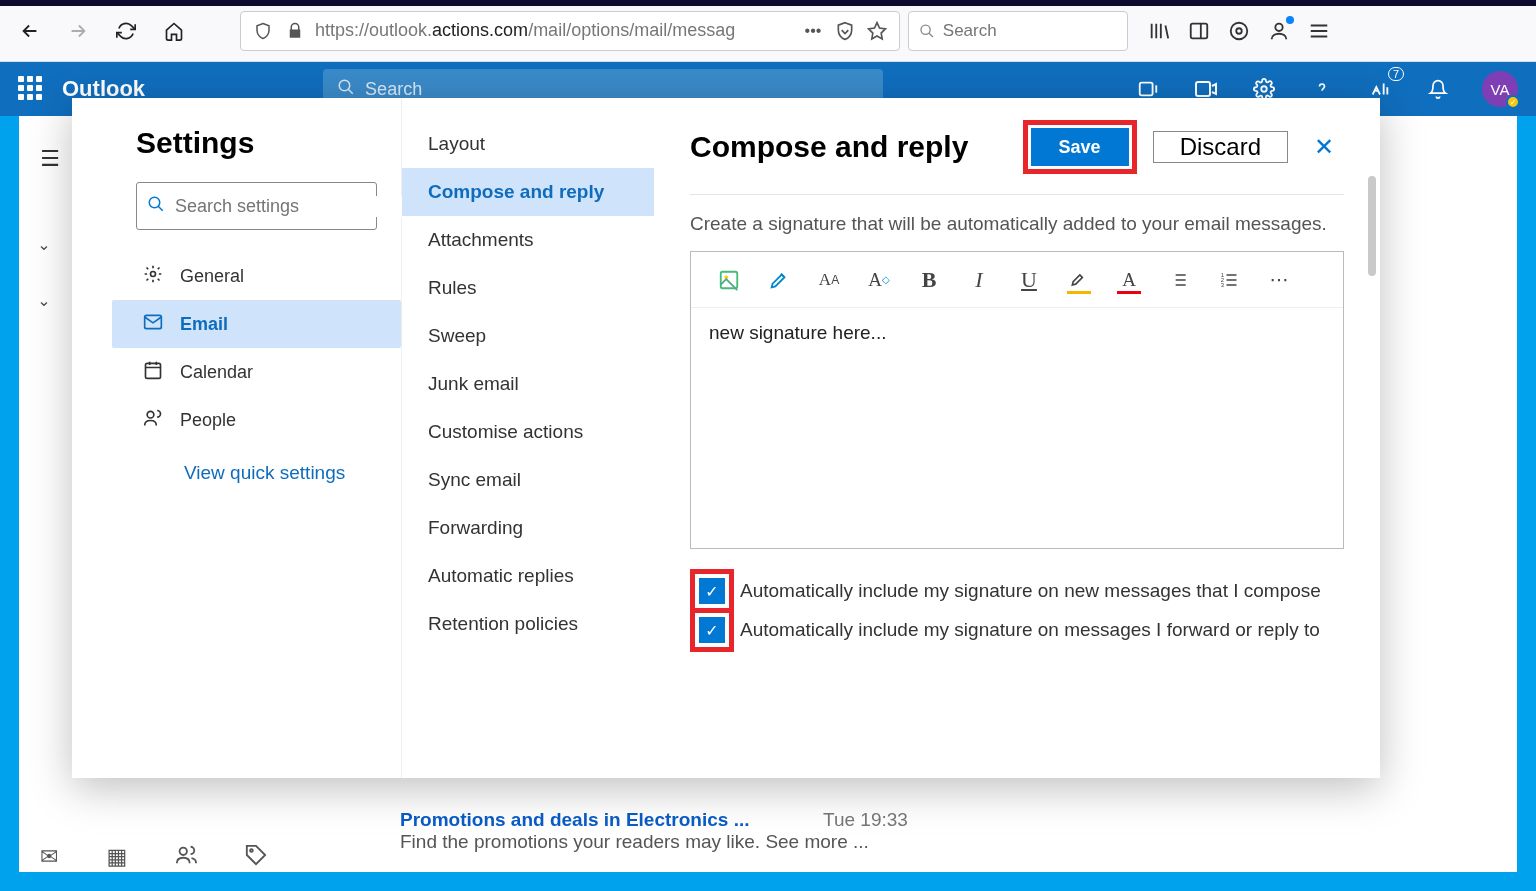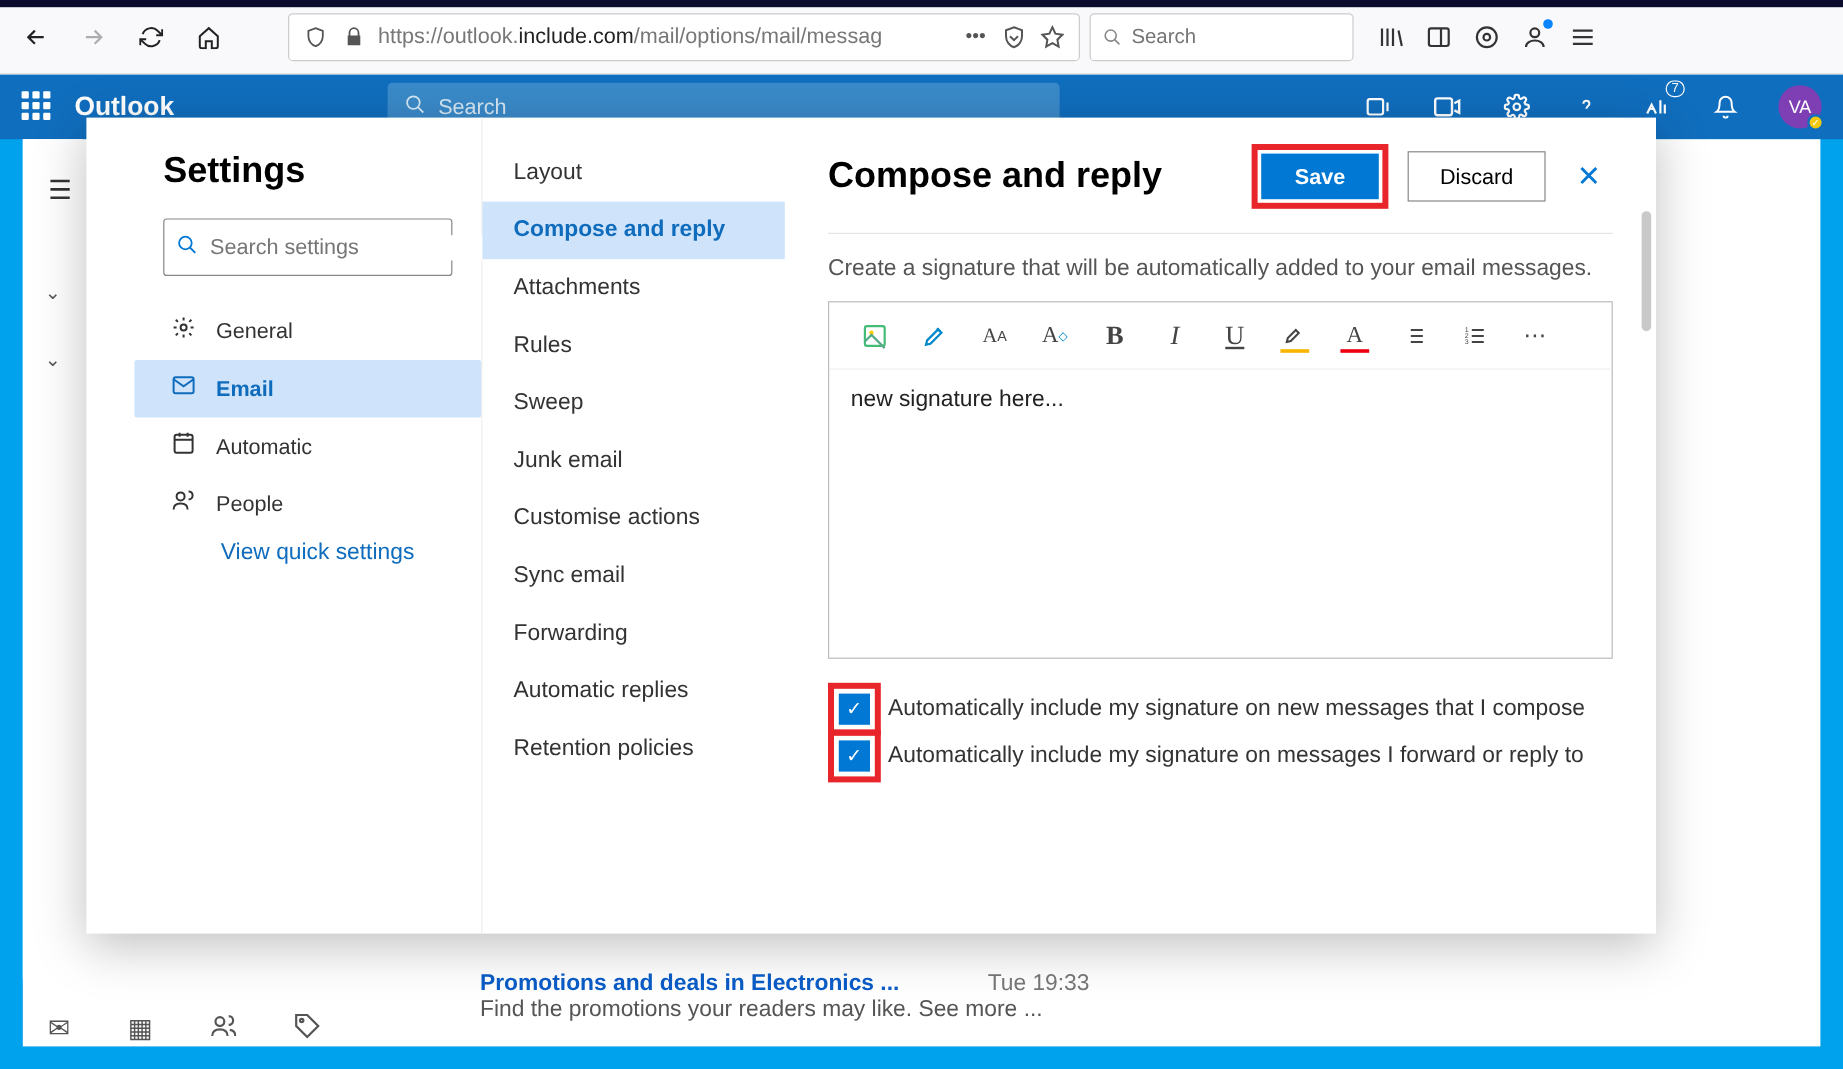--- a/index.html
+++ b/index.html
@@ -47,32 +47,32 @@
 
 .modal { position: absolute; top: 98px; left: 72px; width: 1308px; height: 680px; background: #fff; box-shadow: 0 10px 40px rgba(0,0,0,0.25); display: flex; padding-left: 40px; }
 .col1 { width: 290px; padding: 28px 24px; border-right: 1px solid #eee; }
 .col1 h1 { font-size: 30px; font-weight: 700; margin-bottom: 22px; }
 .settings-search { border: 1px solid #888; border-radius: 3px; height: 48px; display: flex; align-items: center; padding: 0 10px; gap: 10px; margin-bottom: 22px; }
 .settings-search .sico { color: #0078d4; }
 .settings-search input { border: none; outline: none; font-size: 18px; flex: 1; }
 .cat-item { display: flex; align-items: center; gap: 16px; height: 48px; padding: 0 6px; font-size: 18px; color: #333; border-radius: 2px; margin-left: -24px; margin-right: -24px; padding-left: 30px; cursor: pointer; }
 .cat-item.active { background: #cfe4fa; color: #0f6cbd; font-weight: 600; }
 .cat-item .ci-icon { width: 22px; text-align: center; font-size: 19px; }
-.quick-link { color: #0f6cbd; font-size: 19px; margin-top: 6px; margin-left: 48px; cursor: pointer; }
+.quick-link { color: #0f6cbd; font-size: 19px; margin-top: 18px; margin-left: 48px; cursor: pointer; }
 
 .col2 { width: 268px; padding-top: 22px; }
 .sub-item { height: 48px; display: flex; align-items: center; padding: 0 26px; font-size: 19px; color: #333; cursor: pointer; text-align: right; }
 .sub-item.active { background: #cfe4fa; color: #0f6cbd; font-weight: 700; }
 
 .col3 { flex: 1; padding: 22px 36px; position: relative; }
 .col3-head { display: flex; align-items: center; gap: 16px; margin-bottom: 20px; }
 .col3-head h2 { font-size: 30px; font-weight: 700; flex: 1; }
 .btn-save-wrap { border: 5px solid #e8252a; padding: 3px; }
 .btn-save { background: #0078d4; color: #fff; border: none; height: 38px; padding: 0 28px; font-size: 18px; font-weight: 600; cursor: pointer; }
-.btn-discard { background: #fff; border: 1px solid #888; height: 42px; padding: 0 26px; font-size: 18px; cursor: pointer; }
+.btn-discard { background: #fff; border: 1px solid #888; height: 32px; padding: 0 26px; font-size: 24px; cursor: pointer; }
 .close-x { color: #0078d4; font-size: 24px; width: 40px; text-align: center; cursor: pointer; }
 .hr { border-top: 1px solid #e4e4e4; margin-bottom: 18px; }
 
 .sig-title { font-size: 22px; font-weight: 700; margin-bottom: 14px; }
 .sig-desc { font-size: 19px; color: #555; margin-bottom: 16px; }
 
 .editor-box { border: 1px solid #bbb; width: 654px; }
 .editor-toolbar { height: 56px; display: flex; align-items: center; gap: 22px; padding: 0 24px; border-bottom: 1px solid #eee; }
 .et-icon { width: 28px; height: 28px; display: flex; align-items: center; justify-content: center; font-size: 19px; color: #444; cursor: pointer; font-family: "Times New Roman", serif; }
 .et-icon.bold { font-weight: 900; font-size: 22px; }
@@ -121,21 +121,21 @@
     <div class="addr-icon">
         <svg width="18" height="18" viewBox="0 0 24 24" fill="none" stroke="currentColor" stroke-width="2">
           <path d="M12 2l8 3v6c0 5-3.4 9.7-8 11-4.6-1.3-8-6-8-11V5l8-3z"></path>
         </svg>
       </div>
     <div class="addr-icon">
         <svg width="18" height="18" viewBox="0 0 24 24" fill="currentColor">
           <path d="M6 10V7a6 6 0 1112 0v3h1v11H5V10h1zm2 0h8V7a4 4 0 10-8 0v3z"></path>
         </svg>
       </div>
-    <div class="url"><span>https://outlook.</span><span class="domain">include.com</span><span>/mail/options/mail/messag</span></div>
+    <div class="url"><span>https://outlook.</span><span class="domain">actions.com</span><span>/mail/options/mail/messag</span></div>
     <div class="addr-icon">•••</div>
     <div class="addr-icon">
         <svg width="20" height="20" viewBox="0 0 24 24" fill="none" stroke="currentColor" stroke-width="2">
           <path d="M12 2l8 3v6c0 5-3.4 9.7-8 11-4.6-1.3-8-6-8-11V5l8-3z"></path>
           <path d="M8 11l4 4 4-4"></path>
         </svg>
       </div>
     <div class="addr-icon">
         <svg width="20" height="20" viewBox="0 0 24 24" fill="none" stroke="currentColor" stroke-width="2">
           <path d="M12 2l3 6.5 7 1-5 5 1.2 7L12 18l-6.2 3.5L7 14.5 2 9.5l7-1L12 2z"></path>
@@ -291,21 +291,21 @@
             <rect x="2" y="4" width="20" height="16" rx="2"></rect>
             <path d="M2 6l10 7 10-7"></path>
           </svg></span>
       <span>Email</span>
     </div>
     <div class="cat-item">
       <span class="ci-icon"><svg width="20" height="20" viewBox="0 0 24 24" fill="none" stroke="currentColor" stroke-width="2">
             <rect x="3" y="4" width="18" height="18" rx="2"></rect>
             <path d="M3 9h18M8 2v4M16 2v4"></path>
           </svg></span>
-      <span>Automatic</span>
+      <span>Calendar</span>
     </div>
     <div class="cat-item">
       <span class="ci-icon"><svg width="20" height="20" viewBox="0 0 24 24" fill="none" stroke="currentColor" stroke-width="2">
             <circle cx="9" cy="8" r="4"></circle>
             <path d="M2 21c0-4 3-6 7-6s7 2 7 6M17 3a4 4 0 010 8"></path>
           </svg></span>
       <span>People</span>
     </div>
     <div class="quick-link">View quick settings</div>
   </div>

